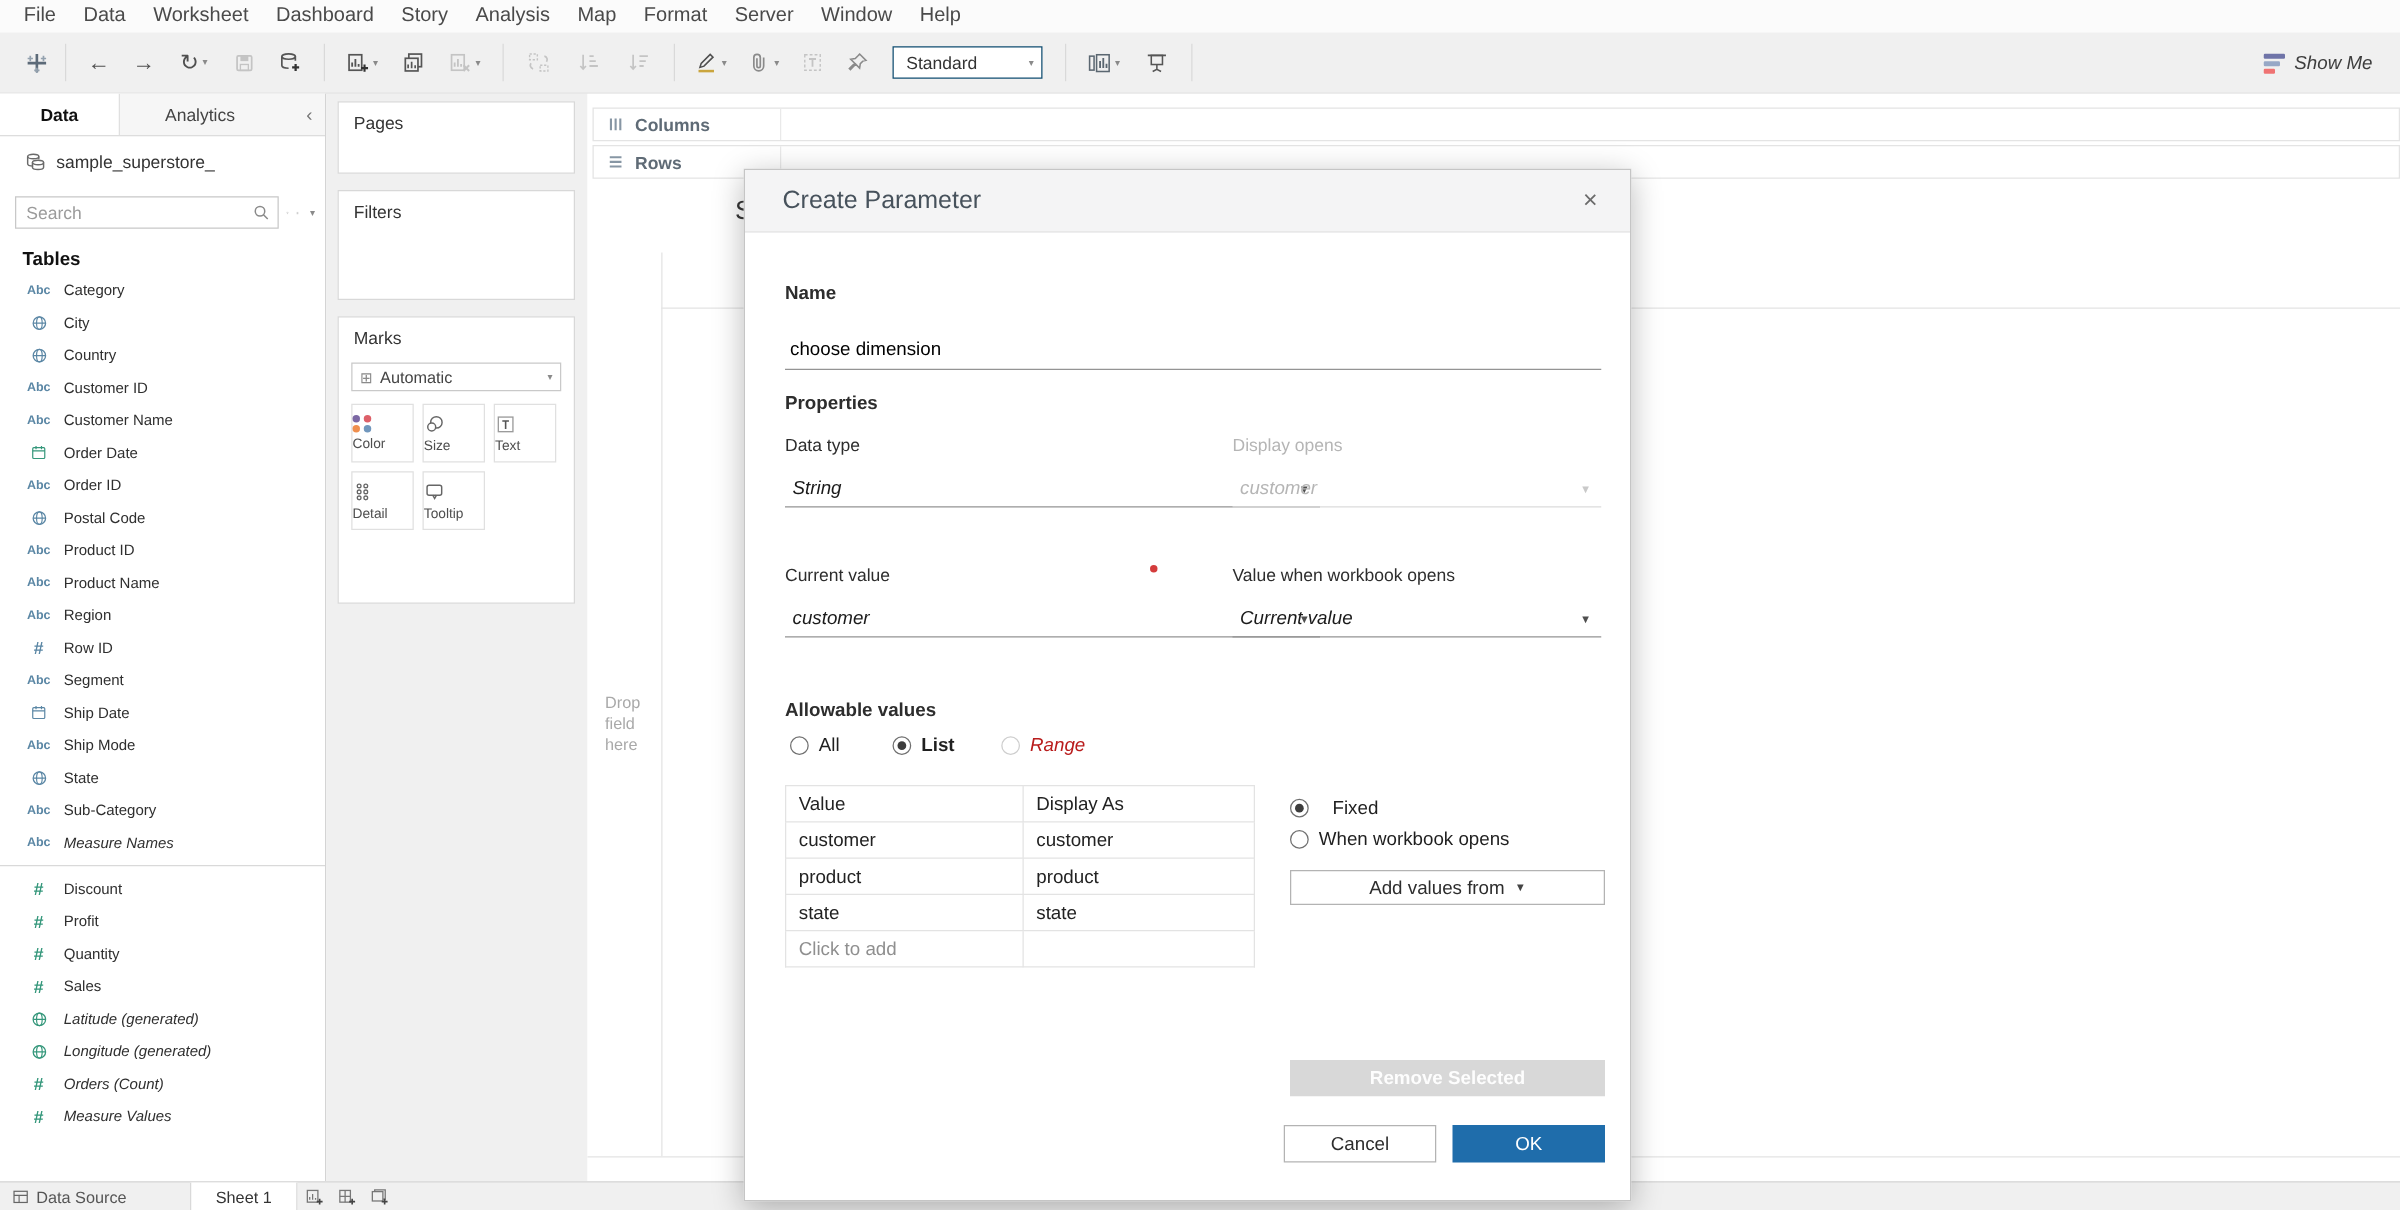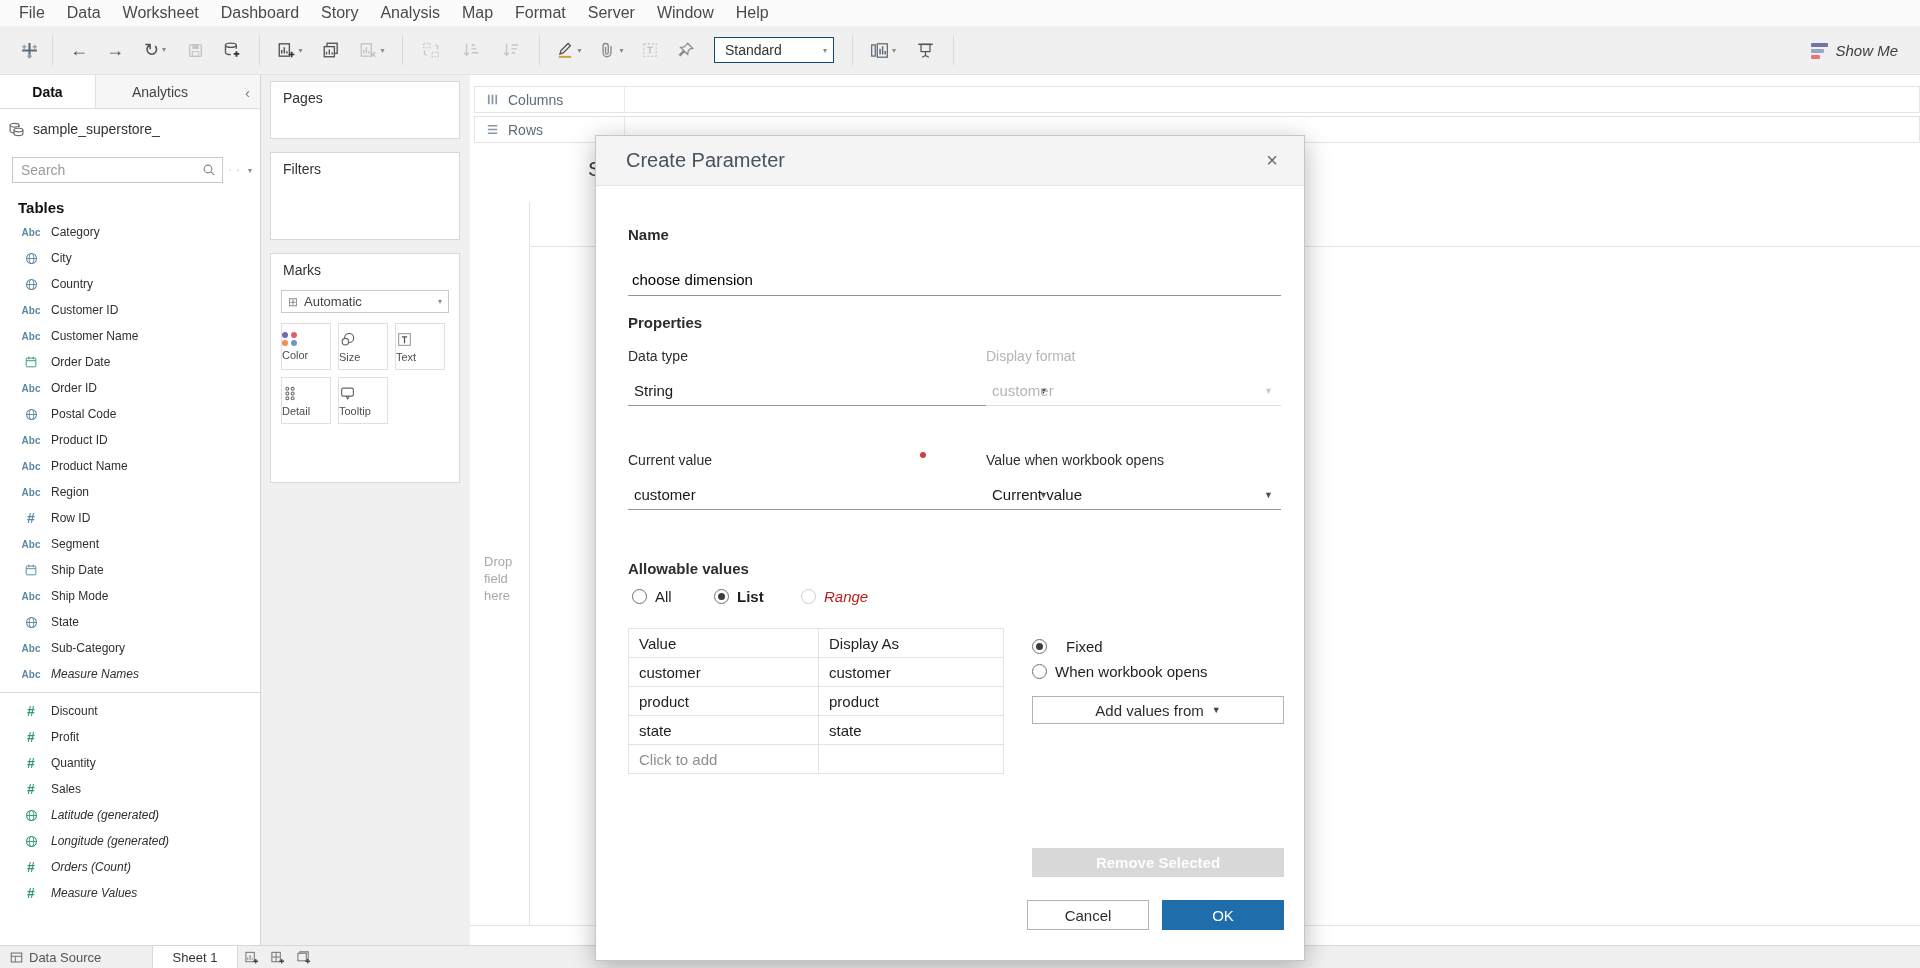--- a/index.html
+++ b/index.html
@@ -31,21 +31,21 @@
 
   
   .datapane { position:absolute; left:0; top:75px; width:261px; bottom:23px; background:#fff;
     border-right:1px solid #d4d4d4; }
   .dp-tabs { position:relative; height:34px; background:#f6f6f6; border-bottom:1px solid #ddd; display:flex; }
   .dp-tab { display:flex; align-items:center; justify-content:center; font-size:14px; color:#444; }
   .dp-tab.active { width:96px; background:#fff; font-weight:bold; color:#111; border-right:1px solid #e0e0e0; }
   .dp-tab.inactive { width:128px; }
   .dp-collapse { position:absolute; right:6px; top:0; height:34px; display:flex; align-items:center;
     color:#777; font-size:15px; padding:0 4px; }
-  .dp-ds { height:28px; display:flex; align-items:center; gap:8px; padding-left:8px; margin-top:6px; }
+  .dp-ds { height:28px; display:flex; align-items:center; gap:8px; padding-left:20px; margin-top:6px; }
   .dp-ds .dstext { font-size:14px; color:#333; }
   .dp-search-row { display:flex; align-items:center; margin:14px 8px 0 12px; gap:6px; }
   .searchbox { flex:0 0 178px; height:26px; border:1px solid #c8c8c8; background:#fff; display:flex;
     align-items:center; padding:0 6px 0 8px; }
   .searchbox input { flex:1; border:none; outline:none; font-size:14px; color:#555;
     font-family:"Liberation Sans", sans-serif; background:transparent; }
   .searchbox input::placeholder { color:#9b9b9b; }
   .tables-h { margin:16px 0 0 18px; font-size:15px; font-weight:bold; color:#111; }
   .fieldlist { position:absolute; left:0; top:144px; right:0; }
   .field { height:26px; display:flex; align-items:center; gap:9px; padding-left:20px; cursor:default; }
@@ -76,21 +76,21 @@
   .colordots { display:grid; grid-template-columns:7px 7px; gap:2px; }
   .colordots i { width:6px; height:6px; border-radius:50%; }
 
   
   .sheetarea { position:absolute; left:470px; top:75px; right:0; bottom:23px; background:#fff; }
   .shelf { position:absolute; left:4px; right:0; height:27px; background:#fff; border:1px solid #e4e4e4;
     display:flex; align-items:center; }
   .shelf-cols { top:11px; } .shelf-rows { top:41px; }
   .shelflabel { width:150px; height:100%; display:flex; align-items:center; gap:8px; padding-left:10px;
     border-right:1px solid #e9e9e9; }
-  .shelflabel .sltext { font-size:14px; color:#5f6b76; }
+  .shelflabel .sltext { font-size:14px; color:#5f6b76;font-weight:bold; }
   .sheet-title { position:absolute; left:118px; top:82px; font-size:21px; color:#373737; }
   .vline { position:absolute; left:59px; top:127px; width:1px; height:723px; background:#e3e3e3; }
   .hline1 { position:absolute; left:59px; top:171px; right:0; height:1px; background:#e3e3e3; }
   .hline2 { position:absolute; left:0px; top:850px; right:0; height:1px; background:#e3e3e3; }
   .drophint { position:absolute; left:14px; top:478px; font-size:13px; color:#a9a9a9; line-height:17px; }
 
   
   .statusbar { position:absolute; left:0; bottom:0; right:0; height:23px; background:#f0f0f0;
     border-top:1px solid #d6d6d6; display:flex; align-items:center; }
   .sb-ds { display:flex; align-items:center; gap:6px; margin-left:10px; width:138px; }
@@ -105,21 +105,21 @@
   .dlg-header { height:50px; background:#f4f4f5; border-bottom:1px solid #e4e4e4; display:flex;
     align-items:center; padding:0 20px 0 30px; }
   .dlg-title { flex:1; font-size:20px; color:#47525c; }
   .dlg-close { font-size:20px; color:#6b6b6b; padding:2px 6px; }
   .dlg-label { position:absolute; font-size:15px; font-weight:bold; color:#2d2d2d; }
   .dlg-sublabel { position:absolute; font-size:14px; color:#2d2d2d; }
   .dlg-sublabel.dim { color:#b5b5b5; }
   .dlg-input { position:absolute; border-bottom:1px solid #949494; display:flex; align-items:flex-end;
     padding:0 2px 7px 4px; font-size:15px; color:#000; }
   .dlg-select { position:absolute; height:30px; border-bottom:1px solid #949494; display:flex;
-    align-items:center; justify-content:space-between; padding:0 8px 0 6px; font-size:15px; color:#1a1a1a; }
+    align-items:center; justify-content:space-between; padding:0 8px 0 6px; font-size:15px; color:#1a1a1a;font-style:italic; }
   .dlg-select .selcaret { font-size:9px; color:#4f4f4f; }
   .dlg-select.dim { color:#b5b5b5; border-bottom-color:#dcdcdc; }
   .dlg-select.dim .selcaret { color:#c9c9c9; }
   .reddot { position:absolute; left:324px; top:316px; width:6px; height:6px; border-radius:50%; background:#d43c3c; }
   .radio { display:flex; align-items:center; gap:8px; position:absolute; }
   .radio .rc { width:15px; height:15px; border-radius:50%; border:1px solid #707070; background:#fff;
     display:flex; align-items:center; justify-content:center; }
   .radio.checked .rc i { width:7px; height:7px; border-radius:50%; background:#3d3d3d; display:block; }
   .radio .rlabel { font-size:15px; color:#1f1f1f; }
   .radio.checked .rlabel { font-weight:bold; }
@@ -612,21 +612,21 @@
     <div class="dlg-input" style="left:32px; top:126px; width:653px; height:34px;">choose dimension</div>
 
     <div class="dlg-label" style="left:32px; top:178px;">Properties</div>
 
     <div class="dlg-sublabel" style="left:32px; top:212px;">Data type</div>
     <div class="dlg-select" style="left:32px; top:240px; width:428px;">
       <span>String</span>
       <span class="selcaret">▼</span>
     </div>
 
-    <div class="dlg-sublabel dim" style="left:390px; top:212px;">Display format</div>
+    <div class="dlg-sublabel dim" style="left:390px; top:212px;">Display opens</div>
     <div class="dlg-select dim" style="left:390px; top:240px; width:295px;">
       <span>customer</span>
       <span class="selcaret">▼</span>
     </div>
 
     <div class="reddot"></div>
 
     <div class="dlg-sublabel" style="left:32px; top:316px;">Current value</div>
     <div class="dlg-select" style="left:32px; top:344px; width:428px;">
       <span>customer</span>

